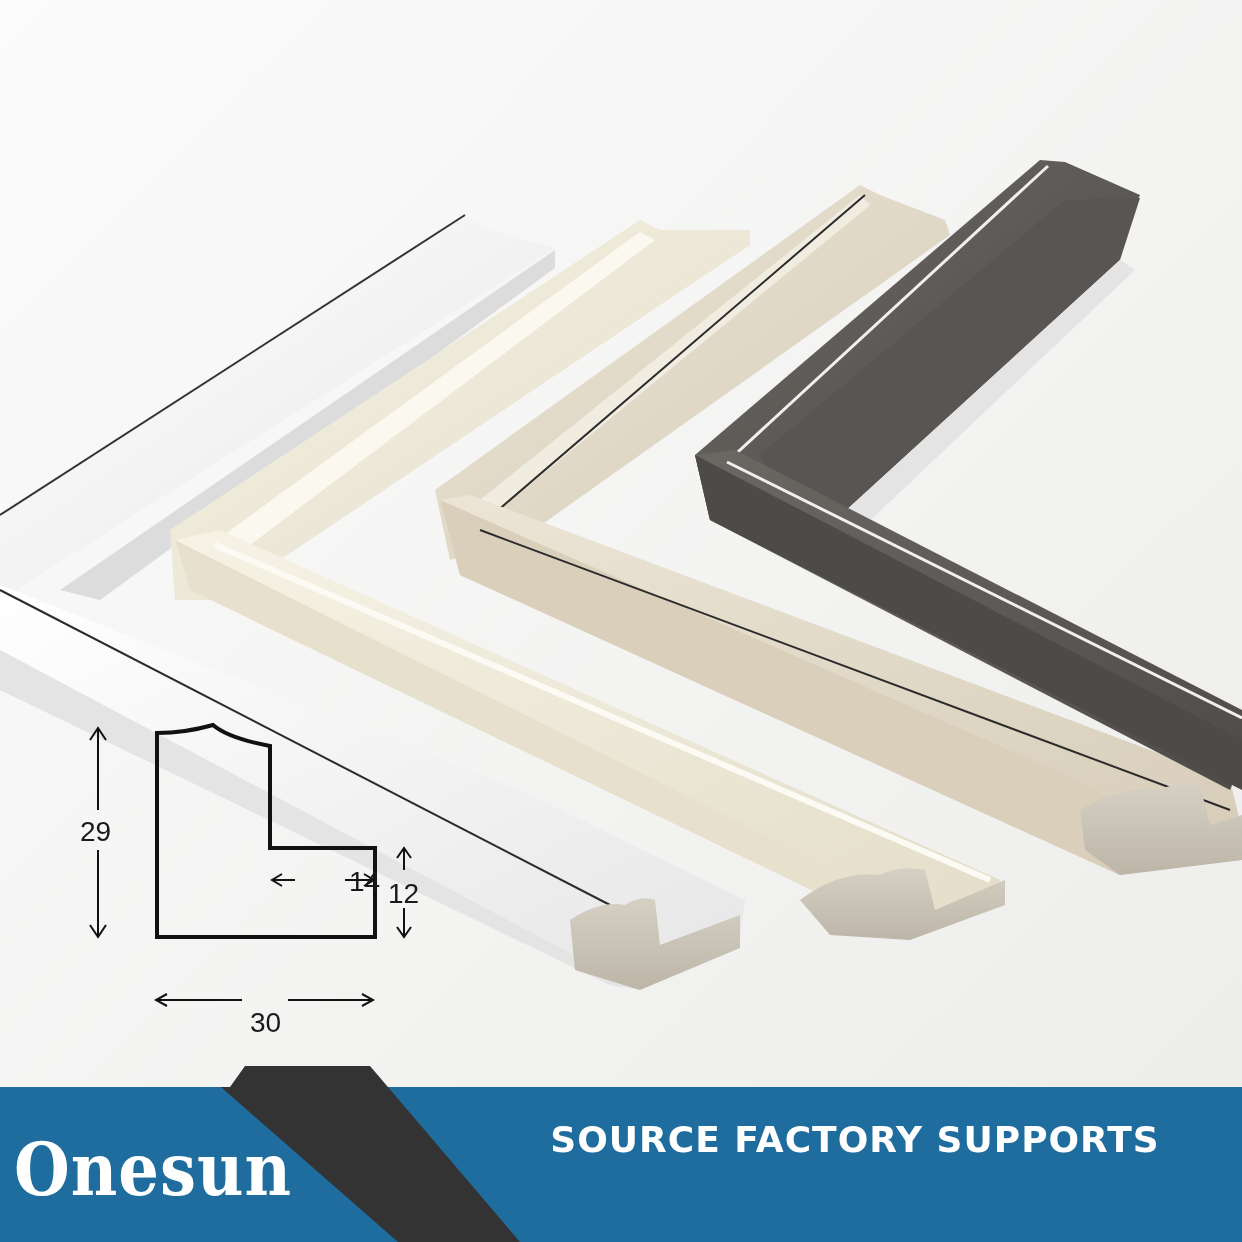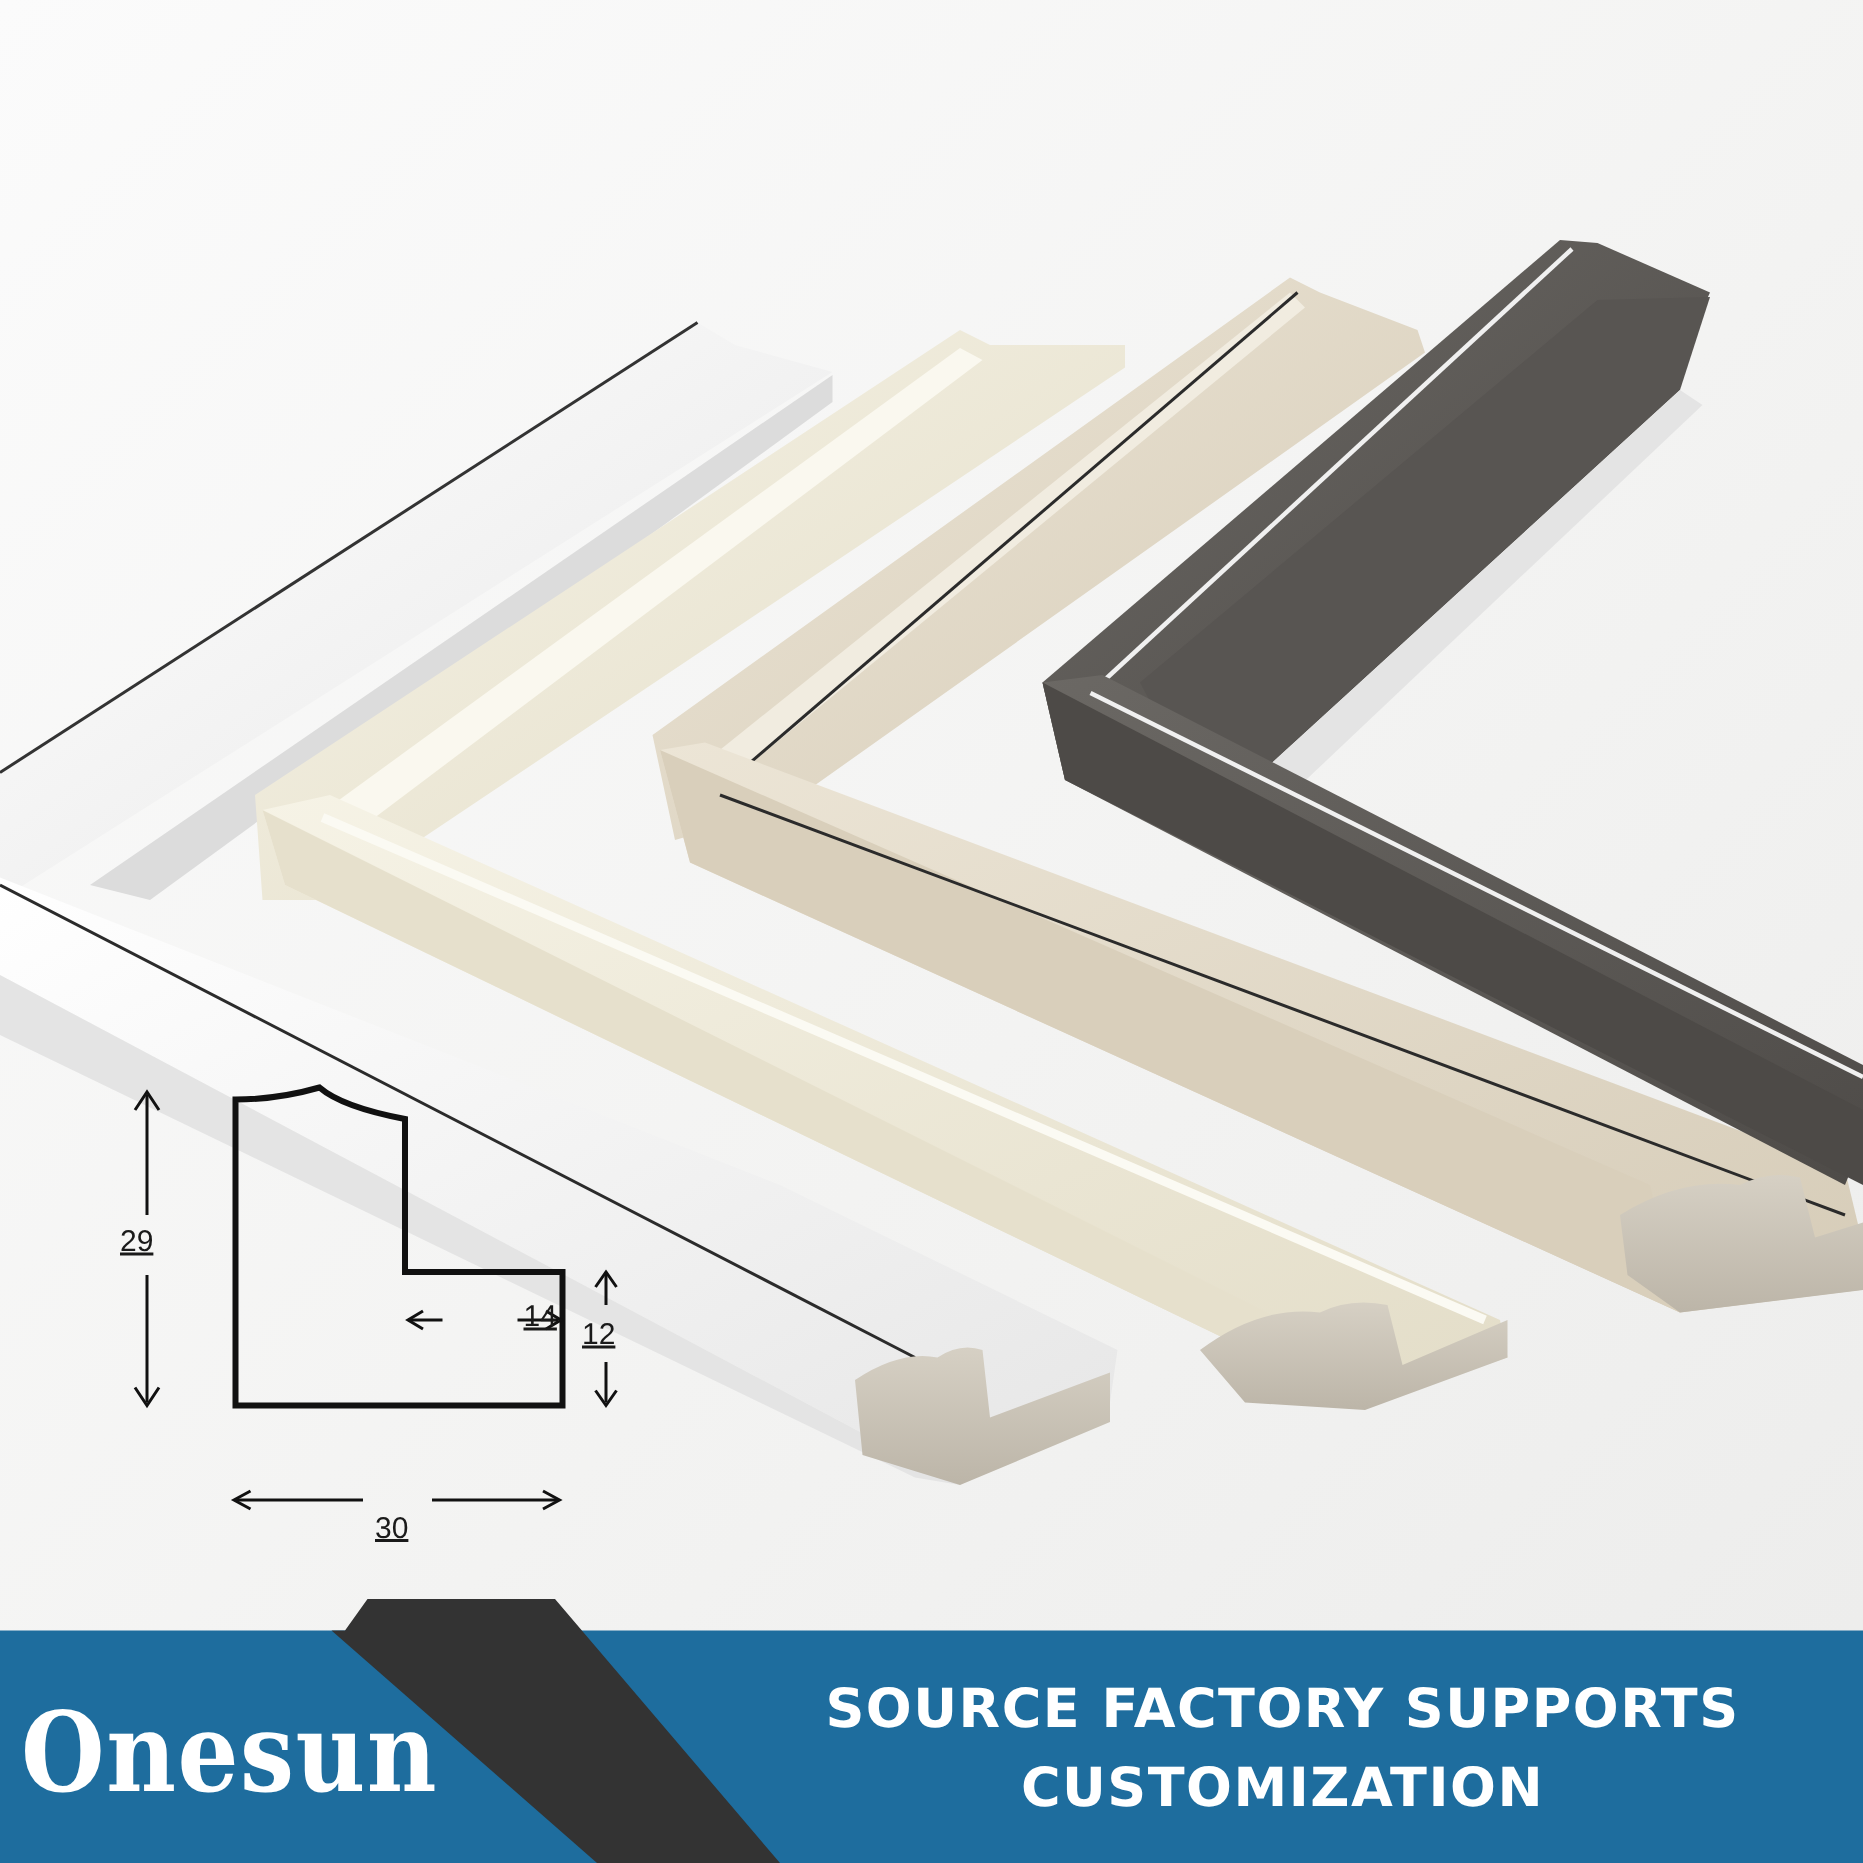--- a/index.html
+++ b/index.html
@@ -1,19 +1,19 @@
 <!DOCTYPE html>
 <html><head>
 <meta charset="utf-8">
 <style>
   html, body { margin: 0; padding: 0; }
   body { width: 1242px; height: 1242px; overflow: hidden; background: #f4f4f3; font-family: "Liberation Sans", sans-serif; }
   .stage { position: relative; width: 1242px; height: 1242px; background: linear-gradient(135deg, #fbfbfb 0%, #f3f3f2 55%, #ececeb 100%); }
   .scene { position: absolute; left: 0; top: 0; width: 1242px; height: 1242px; }
-  .profile-label { position: absolute; font-family: "Liberation Sans", sans-serif; font-size: 20px; color: #1a1a1a; line-height: 1; text-decoration: underline; }
+  .profile-label { position: absolute; font-family: "Liberation Sans", sans-serif; font-size: 28px; color: #1a1a1a; line-height: 1; }
   .banner { position: absolute; left: 0; top: 1087px; width: 1242px; height: 155px; background: #1e6d9e; overflow: hidden; }
   .banner-dark { position: absolute; left: 0; top: 0; width: 1242px; height: 1242px; pointer-events: none; }
   .brand { position: absolute; left: 14px; top: 1133px; font-family: "DejaVu Serif", serif; font-weight: bold; font-size: 64px; color: #ffffff; letter-spacing: 1px; line-height: 1; transform: scaleY(1.15); transform-origin: left top; }
   .slogan { position: absolute; left: 470px; top: 1113px; width: 770px; text-align: center; font-family: "DejaVu Sans", sans-serif; font-weight: bold; color: #ffffff; font-size: 36px; line-height: 53px; letter-spacing: 1px; }
 </style>
 </head>
 <body>
 
 <div class="stage">
 
@@ -113,15 +113,14 @@
   <span class="profile-label" style="left:250px; top:1009px;">30</span>
 
   <div class="banner"></div>
   <svg class="banner-dark" viewBox="0 0 1242 1242" xmlns="http://www.w3.org/2000/svg">
     <polygon points="230,1087 245,1066 370,1066 520,1242 398,1242 221,1087" fill="#333333"></polygon>
   </svg>
 
   <div class="brand">Onesun</div>
   <div class="slogan">
     <div>SOURCE FACTORY SUPPORTS</div>
-    <div>CUSTOMIZATION</div>
   </div>
 </div>
 
 </body></html>

